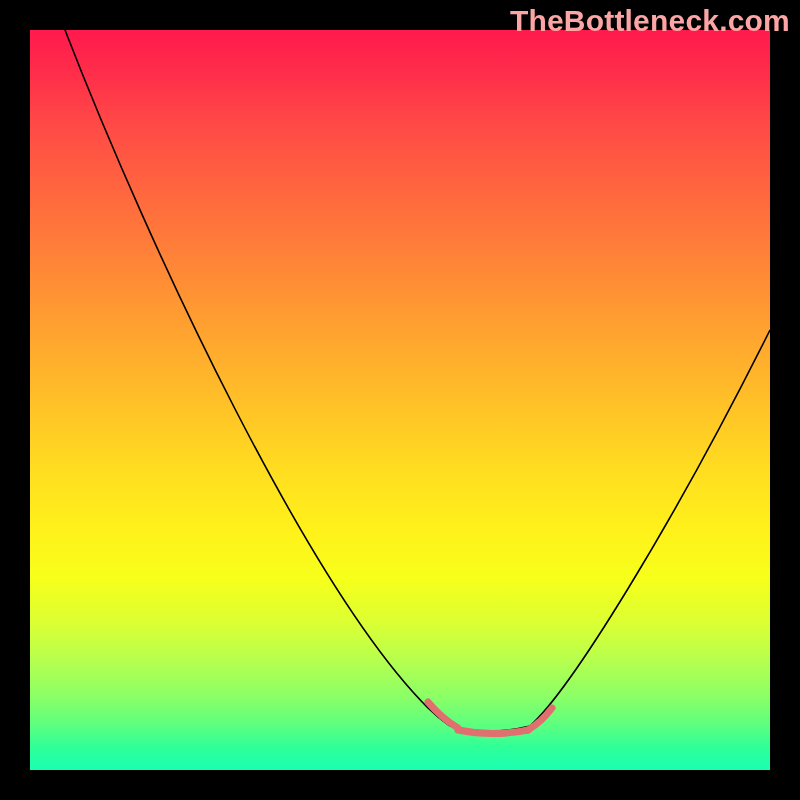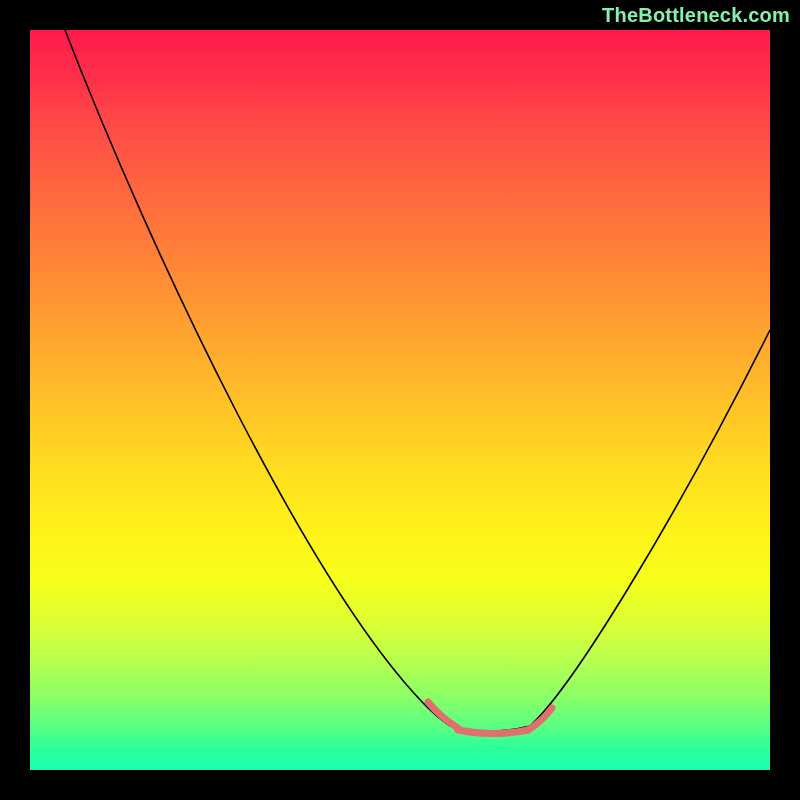--- a/index.html
+++ b/index.html
@@ -8,23 +8,23 @@
     position: relative;
     width: 800px;
     height: 800px;
     background: #000;
   }
   .watermark {
     position: absolute;
     top: 4px;
     right: 10px;
     font-family: Arial, Helvetica, sans-serif;
-    font-size: 20px;
+    font-size: 30px;
     font-weight: 600;
-    color: #86efac;
+    color: #fca5a5;
     letter-spacing: 0.2px;
     z-index: 10;
   }
   .plot {
     position: absolute;
     left: 30px;
     top: 30px;
     width: 740px;
     height: 740px;
   }

